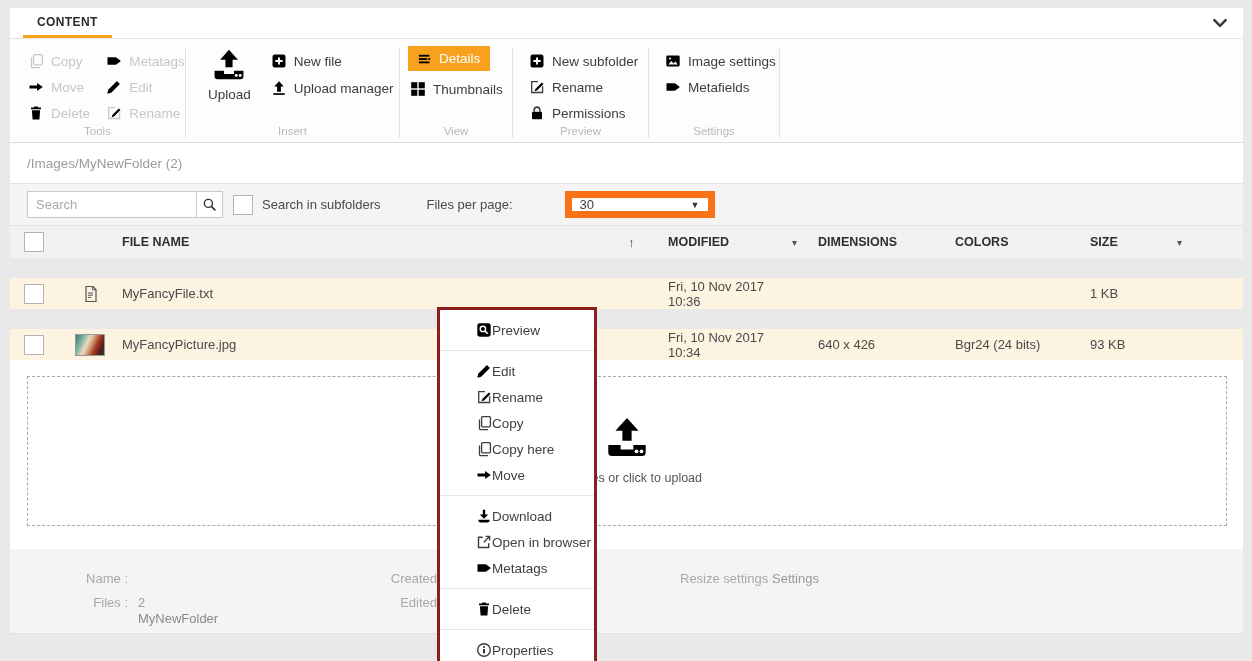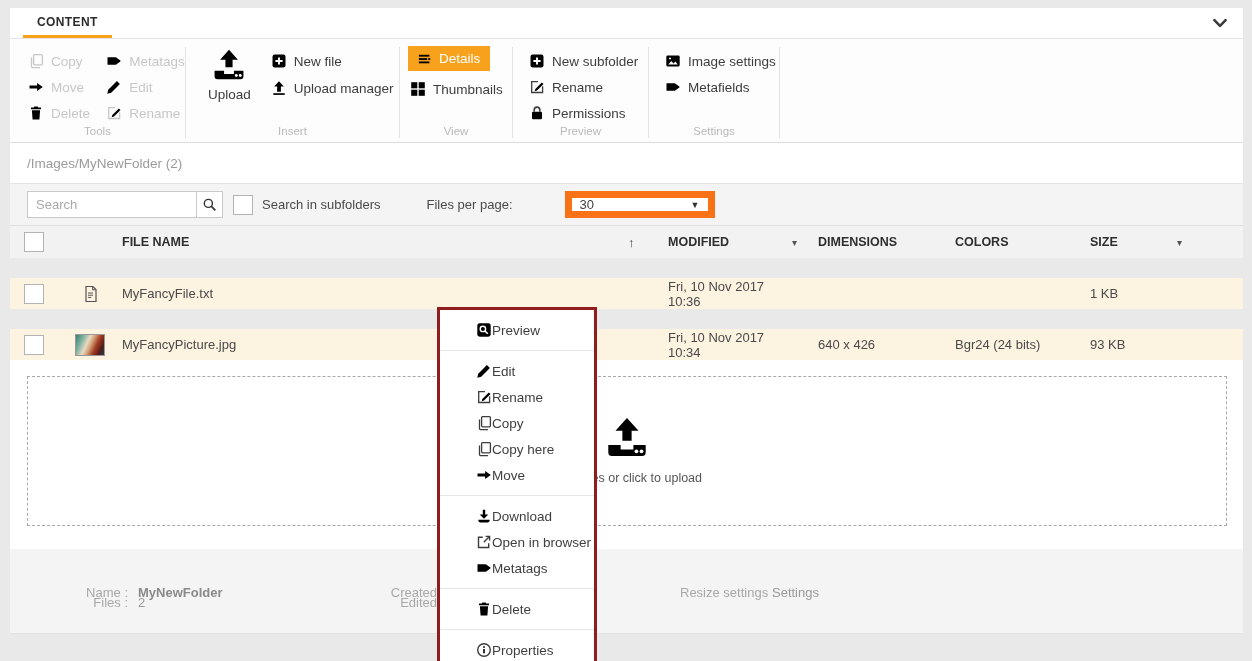--- a/index.html
+++ b/index.html
@@ -68,23 +68,23 @@
   .droparea { height:189px; background:#fff; padding:16px 16px 0 17px; }
   .dropzone { height:150px; border:1px dashed #a9a9a9; display:flex; flex-direction:column; align-items:center; justify-content:center; gap:10px; cursor:pointer; }
   .dropzone .ic-drop { width:50px; height:44px; color:#2f2f2f; }
   .dropzone .txt { font-size:12.5px; color:#555; }
 
   
   .footerbar { position:relative; height:85px; background:#f4f4f4; border-bottom:1px solid #e2e2e2; font-size:13px; color:#a8a8a8; }
   .f-abs { position:absolute; white-space:nowrap; }
   .f-lblcol { left:0; width:118px; text-align:right; }
   .f-val { color:#9b9b9b; }
-  .f-name-val { font-weight:bold; color:#8a8a8a; }
+  .f-name-val { font-weight:normal; color:#8a8a8a;margin-top:40px; }
   .f-mid { left:330px; width:97px; text-align:right; }
-  .r1 { top:36px; } .r2 { top:46px; }
+  .r1 { top:22px; } .r2 { top:46px; }
 
   
   .ctxmenu { position:absolute; left:437px; top:307px; width:160px; background:#fff; border:3px solid #8f1d1d; padding:7px 0 8px; z-index:50; }
   .mi { height:26px; display:flex; align-items:center; padding-left:36px; font-size:13.5px; color:#3f3f3f; cursor:pointer; }
   .mi .ic { width:16px; height:16px; flex:0 0 16px; color:#3c3c3c; }
   .msep { height:1px; background:#e6e6e6; margin:7px 0; }
 
   svg { display:block; width:100%; height:100%; }
 </style>
 </head>

